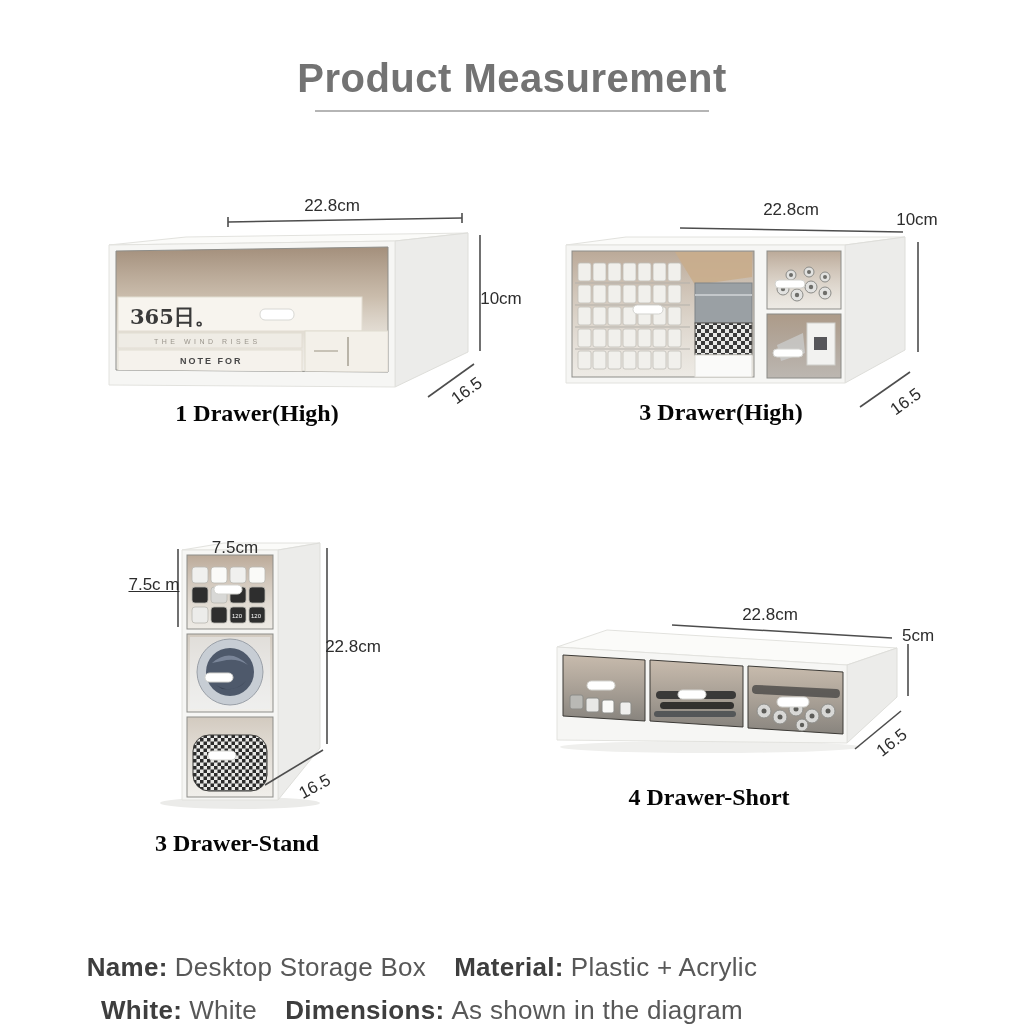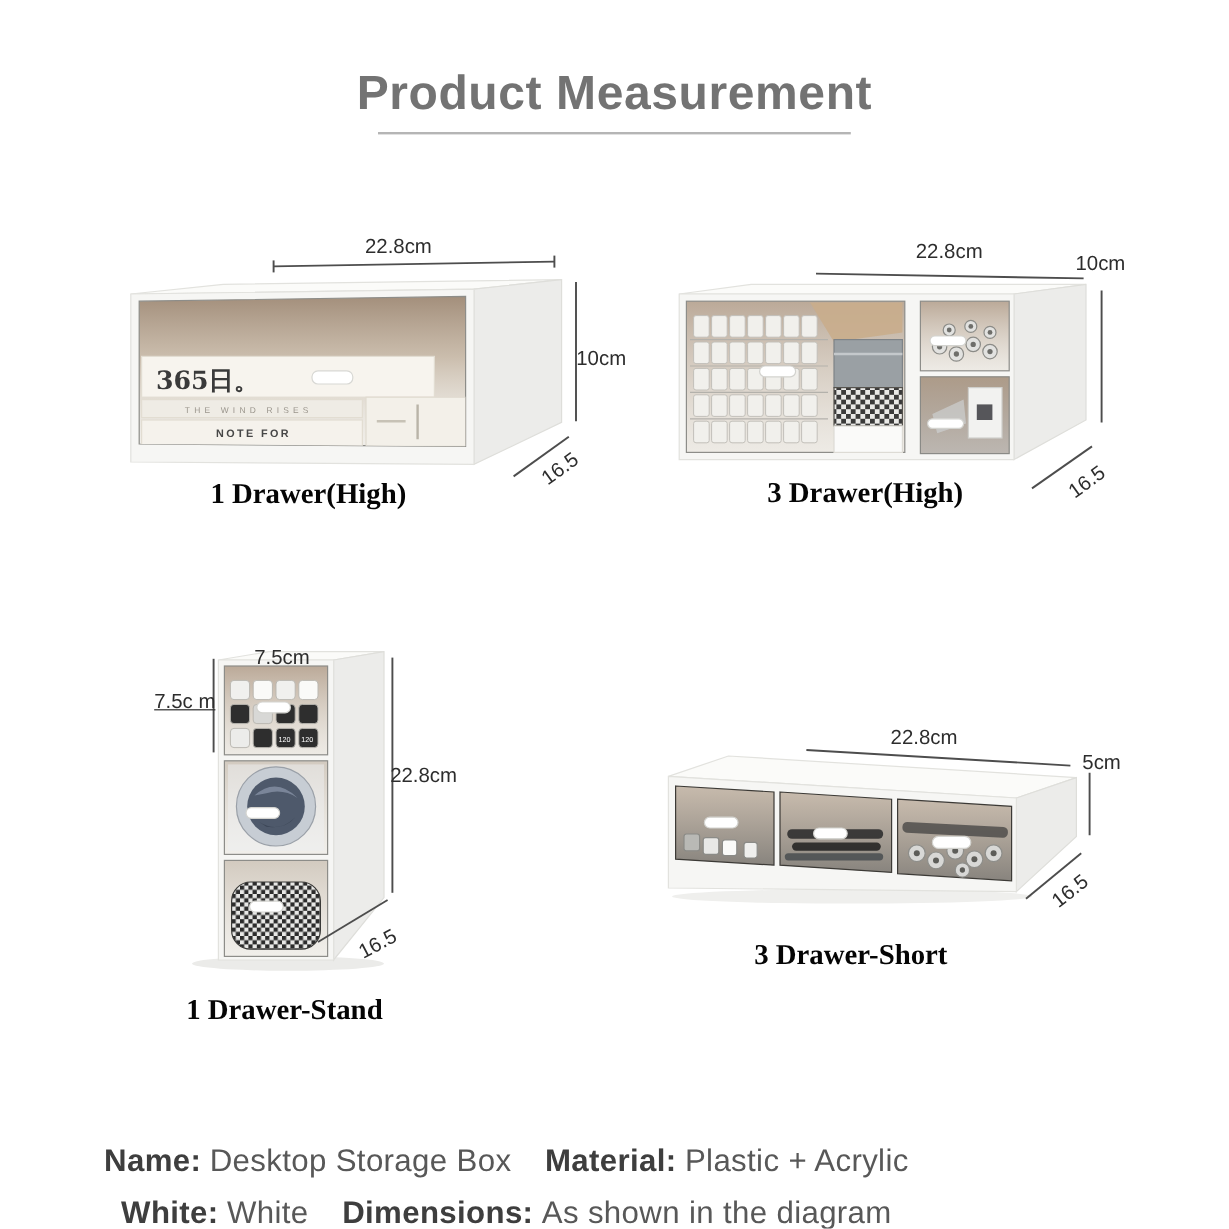--- a/index.html
+++ b/index.html
@@ -327,26 +327,26 @@
 
   <span class="dim-label" style="left:791px; top:210px;">22.8cm</span>
   <span class="dim-label" style="left:917px; top:220px;">10cm</span>
   <span class="dim-label rot36" style="left:906px; top:402px;">16.5</span>
   <span class="product-name" style="left:721px; top:412px;text-align:center;">3 Drawer(High)</span>
 
   <span class="dim-label" style="left:235px; top:548px;text-align:center;">7.5cm</span>
   <span class="dim-label" style="left:154px; top:585px;text-decoration:underline;">7.5c m</span>
   <span class="dim-label" style="left:353px; top:647px;">22.8cm</span>
   <span class="dim-label rot28" style="left:315px; top:787px;">16.5</span>
-  <span class="product-name" style="left:237px; top:843px;">1 Drawer-Stand</span>
+  <span class="product-name" style="left:237px; top:843px;">3 Drawer-Stand</span>
 
   <span class="dim-label" style="left:770px; top:615px;">22.8cm</span>
   <span class="dim-label" style="left:918px; top:616px;margin-top:20px;">5cm</span>
   <span class="dim-label rot38" style="left:892px; top:743px;">16.5</span>
-  <span class="product-name" style="left:709px; top:797px;">3 Drawer-Short</span>
+  <span class="product-name" style="left:709px; top:797px;">4 Drawer-Short</span>
 
   <div class="specs">
     <div>
       <span class="lbl">Name:</span><span class="sgap"></span><span>Desktop Storage Box</span><span class="gap"></span><span class="lbl">Material:</span><span class="sgap"></span><span>Plastic + Acrylic</span>
     </div>
     <div>
       <span class="lbl">White:</span><span class="sgap"></span><span>White</span><span class="gap"></span><span class="lbl">Dimensions:</span><span class="sgap"></span><span>As shown in the diagram</span>
     </div>
   </div>
 

